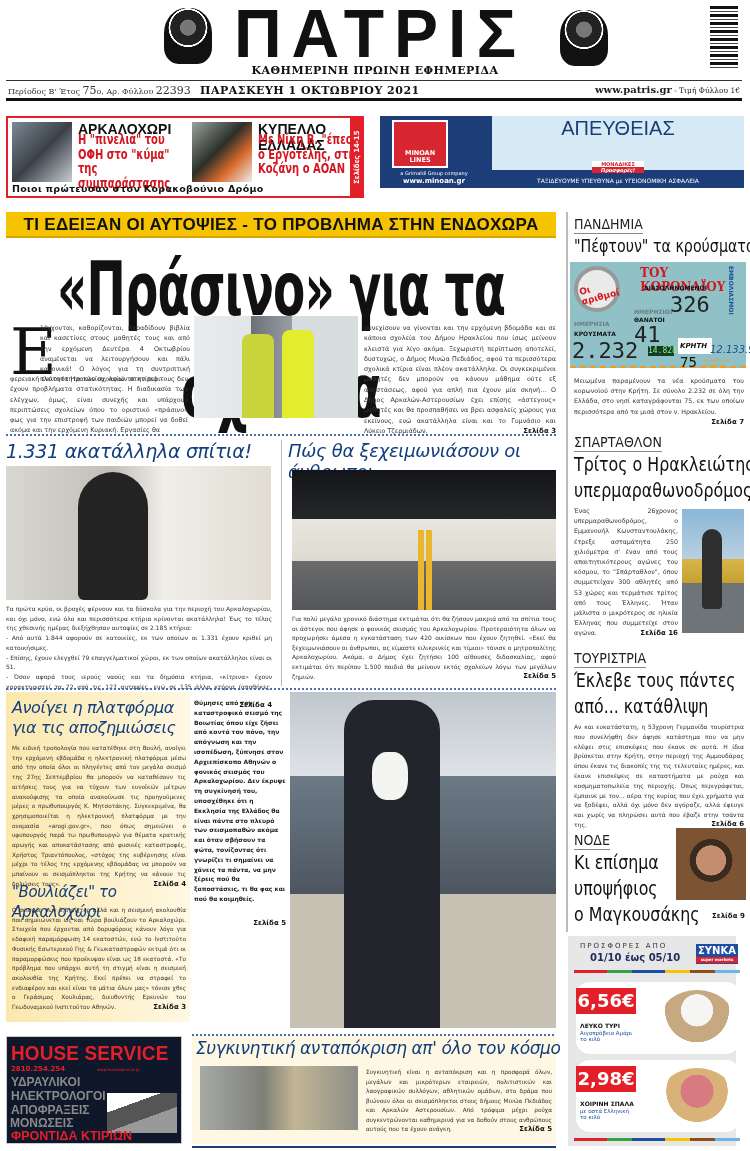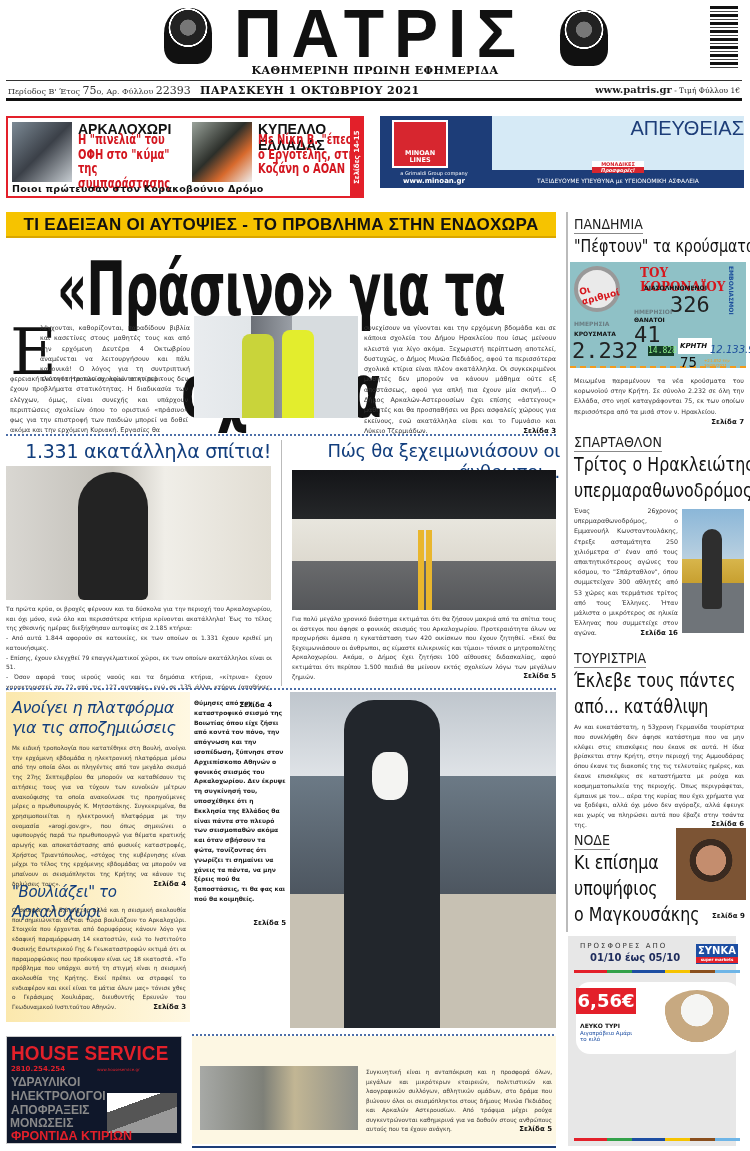--- a/index.html
+++ b/index.html
@@ -24,21 +24,21 @@
 .sports .hd{font-family:"DejaVu Sans Condensed","DejaVu Sans",sans-serif;font-weight:bold;font-size:13.5px;line-height:14.5px;color:#d3161f;position:absolute;transform:scaleX(.82);transform-origin:left top;width:130px}
 .sports .foot{position:absolute;left:4px;bottom:2px;font-weight:bold;font-size:9.5px;letter-spacing:.3px}
 .sports .tab{position:absolute;right:-2px;top:-2px;width:14px;height:82px;background:#e3202a;color:#fff;font-size:7px;font-weight:bold;writing-mode:vertical-rl;transform:rotate(180deg);text-align:center;line-height:14px}
 
 .minoan{left:380px;top:116px;width:364px;height:72px;background:#1d3d78}
 .minoan .logo{position:absolute;left:12px;top:4px;width:56px;height:48px;background:#d7262f;border:2px solid #fff}
 .minoan .logo span{position:absolute;bottom:2px;left:0;width:100%;text-align:center;color:#fff;font-size:6.5px;font-weight:bold;line-height:7px}
 .minoan .lt{position:absolute;left:4px;top:54px;width:100px;text-align:center;color:#fff;font-size:5px}
 .minoan .url{position:absolute;left:4px;top:61px;width:100px;text-align:center;color:#fff;font-size:7px;font-weight:bold}
 .minoan .panel{position:absolute;left:112px;top:0;width:252px;height:54px;background:#d6eaf6}
-.minoan .l1{position:absolute;left:112px;top:2px;width:252px;text-align:right;color:#1d3d78;font-family:"Liberation Sans",sans-serif;font-size:20px;line-height:20px}
+.minoan .l1{position:absolute;left:112px;top:2px;width:252px;text-align:center;color:#1d3d78;font-family:"Liberation Sans",sans-serif;font-size:20px;line-height:20px}
 .minoan .l2{position:absolute;left:112px;top:21px;width:252px;text-align:center;color:#1d3d78;font-family:"Liberation Sans",sans-serif;font-size:22px;line-height:24px;letter-spacing:.5px}
 .minoan .badge{position:absolute;left:212px;top:45px;width:52px;height:12px;background:#fff;color:#d7262f;font-size:5px;font-weight:bold;text-align:center}
 .minoan .badge i{display:block;background:#d7262f;color:#fff;font-size:5px}
 .minoan .tag{position:absolute;left:112px;top:61px;width:252px;text-align:center;color:#fff;font-size:6px}
 
 .yband{left:6px;top:212px;width:550px;height:26px;background:#f6c300;border-bottom:2px solid #d9a600;text-align:center;font-family:"Liberation Sans",sans-serif;font-weight:bold;font-size:17px;line-height:26px;letter-spacing:.3px}
 .lead-h{left:6px;top:238px;width:550px;text-align:center;font-family:"DejaVu Sans Condensed","DejaVu Sans",sans-serif;font-weight:bold;font-size:58px;line-height:80px;transform:scaleX(.9) scaleY(1.28);transform-origin:center top;letter-spacing:-1px}
 .body{font-size:6.4px;line-height:10.3px;color:#333;text-align:justify}
 .dropcap{left:10px;top:322px;font-family:"DejaVu Serif",serif;font-size:64px;line-height:60px}
 .lead-c1a{left:40px;top:323px;width:150px}
@@ -74,21 +74,21 @@
 .synka .d{position:absolute;left:22px;top:16px;font-weight:bold;font-size:10px;color:#1d2b5c}
 .synka .logo{position:absolute;left:128px;top:8px;width:42px;height:20px;background:#1d4ea2;color:#fff;font-weight:bold;font-size:10px;text-align:center;line-height:13px}
 .synka .logo i{display:block;background:#e3202a;font-size:4px;line-height:6px;font-style:normal}
 .synka .stripe{position:absolute;left:6px;width:166px;height:3px;background:linear-gradient(90deg,#e3202a 0 20%,#33a14a 20% 35%,#1d4ea2 35% 55%,#f6c300 55% 70%,#8a4f1d 70% 85%,#6eb5e7 85%)}
 .synka .card{position:absolute;left:8px;width:164px;height:72px;background:#fff;border-radius:14px}
 .synka .price{position:absolute;left:0;top:6px;width:60px;height:26px;background:#e3202a;color:#fff;font-weight:bold;font-size:18px;line-height:26px;text-align:center}
 .synka .pn{position:absolute;left:4px;top:40px;font-weight:bold;font-size:6px}
 .synka .pd{position:absolute;left:4px;top:48px;font-size:5.5px;color:#1d4ea2;width:56px}
 .synka .food{position:absolute;left:84px;top:8px;width:74px;height:58px;border-radius:50%}
 
-.sub-hd{font-family:"DejaVu Sans",sans-serif;color:#123e7d;font-size:19px;text-align:right;letter-spacing:-.3px}
+.sub-hd{font-family:"DejaVu Sans",sans-serif;font-style:italic;color:#123e7d;font-size:19px;text-align:left;letter-spacing:-.3px}
 .ph-woman{left:6px;top:466px;width:265px;height:134px;background:linear-gradient(90deg,#d9d7d2 0,#c2bfb8 40%,#f0eee8 60%,#e1ddd3)}
 .ph-woman::after{content:"";position:absolute;left:72px;top:6px;width:70px;height:128px;background:#232323;border-radius:35px 35px 6px 6px}
 .ph-tents{left:292px;top:470px;width:264px;height:140px;background:linear-gradient(180deg,#141518 0,#252729 35%,#e8e6de 35%,#dedad0 65%,#6a6b6d 65%,#55575a)}
 .ph-tents::after{content:"";position:absolute;left:126px;top:60px;width:6px;height:80px;background:#e9b62d;box-shadow:8px 0 0 #e9b62d}
 .mvline{left:281px;top:440px;width:1px;height:246px;background:#bbb}
 
 .ybox{left:6px;top:692px;width:184px;height:330px;background:linear-gradient(90deg,#fbe8ad,#fff8e3)}
 .yhd{font-family:"DejaVu Sans",sans-serif;font-style:italic;color:#123e7d;font-size:15px;line-height:20px;letter-spacing:-.4px}
 .ybody{font-size:5.8px;line-height:9.7px;color:#333;text-align:justify}
 .archb{left:194px;top:694px;width:92px;height:330px}
@@ -214,20 +214,26 @@
   <div class="k">ΠΡΟΣΦΟΡΕΣ ΑΠΟ</div>
   <div class="d">01/10 έως 05/10</div>
   <div class="logo"><span>ΣΥΝΚΑ</span><i>super markets</i></div>
   <div class="stripe" style="top:34px"></div>
   <div class="card" style="top:46px">
     <div class="price">6,56€</div>
     <div class="pn">ΛΕΥΚΟ ΤΥΡΙ</div>
     <div class="pd">Αιγοπρόβειο Αμάρι το κιλό</div>
     <div class="food" style="background:radial-gradient(circle at 50% 35%,#f5f5f3 0 30%,#c7a981 31% 60%,#fff 61%)"></div>
   </div>
+  <div class="card" style="top:124px">
+    <div class="price">2,98€</div>
+    <div class="pn">ΧΟΙΡΙΝΗ ΣΠΑΛΑ</div>
+    <div class="pd">με οστά Ελληνική το κιλό</div>
+    <div class="food" style="background:radial-gradient(circle at 50% 40%,#d77b80 0 32%,#d9b27a 33% 60%,#fff 61%)"></div>
+  </div>
   <div class="stripe" style="top:202px"></div>
 </div>
 
 <div class="abs sub-hd" style="left:6px;top:440px;width:265px">1.331 ακατάλληλα σπίτια!</div>
 <div class="abs ph-woman"></div>
 <div class="abs body" style="left:6px;top:604px;width:266px;font-size:6px;line-height:9.7px">
   <div>Τα πρώτα κρύα, οι βροχές φέρνουν και τα δύσκολα για την περιοχή του Αρκαλοχωρίου, και όχι μόνο, ενώ όλο και περισσότερα κτήρια κρίνονται ακατάλληλα! Έως το τέλος της χθεσινής ημέρας διεξήχθησαν αυτοψίες σε 2.185 κτήρια:</div>
   <div>- Από αυτά 1.844 αφορούν σε κατοικίες, εκ των οποίων οι 1.331 έχουν κριθεί μη κατοικήσιμες.</div>
   <div>- Επίσης, έχουν ελεγχθεί 79 επαγγελματικοί χώροι, εκ των οποίων ακατάλληλοι είναι οι 51.</div>
   <div>- Όσον αφορά τους ιερούς ναούς και τα δημόσια κτήρια, «κίτρινα» έχουν χαρακτηριστεί τα 72 από τις 127 αυτοψίες, ενώ σε 135 άλλα κτήρια (αποθήκες, στάβλους) τα 125 κρίθηκαν μη κατοικήσιμα.</div>
@@ -260,16 +266,17 @@
   <div class="pic"></div>
   <div class="svc" style="top:38px">ΥΔΡΑΥΛΙΚΟΙ</div>
   <div class="svc" style="top:52px">ΗΛΕΚΤΡΟΛΟΓΟΙ</div>
   <div class="svc" style="top:66px">ΑΠΟΦΡΑΞΕΙΣ</div>
 
   <div class="ft">ΦΡΟΝΤΙΔΑ ΚΤΙΡΙΩΝ</div>
 </div>
 <div class="abs" style="left:10px;top:1116px;font-weight:bold;font-family:'Liberation Sans',sans-serif;font-size:12px;color:#8a8a8a">ΜΟΝΩΣΕΙΣ</div>
 <div class="abs dots" style="left:192px;top:1034px;width:364px"></div>
 <div class="abs solbox">
+  <div class="hd">Συγκινητική ανταπόκριση απ' όλο τον κόσμο</div>
   <div class="ph"></div>
   <div class="txt body" style="font-size:5.8px;line-height:9.5px"><span>Συγκινητική είναι η ανταπόκριση και η προσφορά όλων, μεγάλων και μικρότερων εταιρειών, πολιτιστικών και λαογραφικών συλλόγων, αθλητικών ομάδων, στο δράμα που βιώνουν όλοι οι σεισμόπληκτοι στους δήμους Μινώα Πεδιάδος και Αρκαλών Αστερουσίων. Από τρόφιμα μέχρι ρούχα συγκεντρώνονται καθημερινά για να δοθούν στους ανθρώπους αυτούς που τα έχουν ανάγκη.</span> <span class="page">Σελίδα 5</span></div>
 </div>
 <div class="abs thick"></div>
 
 </body></html>

